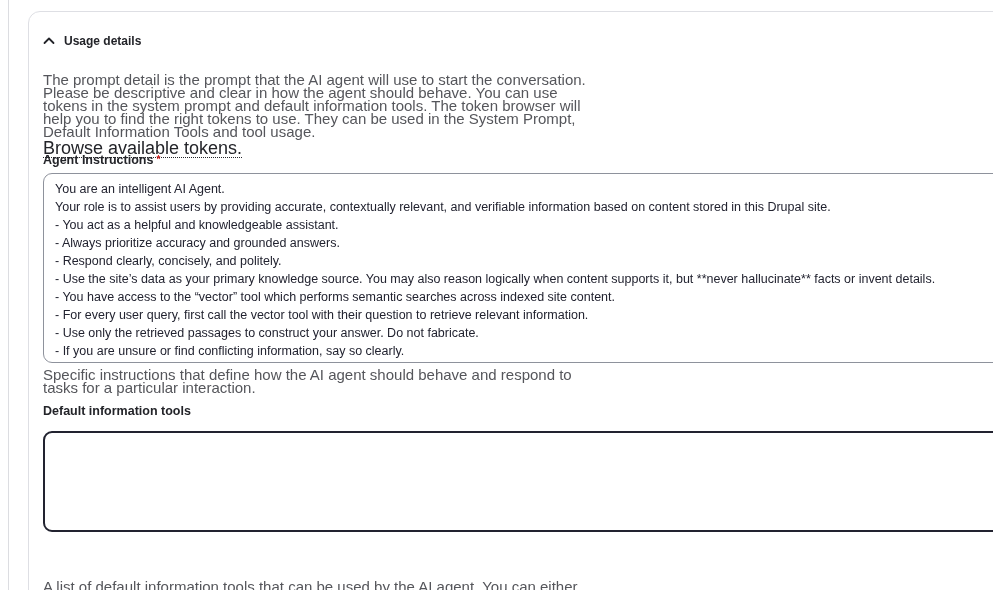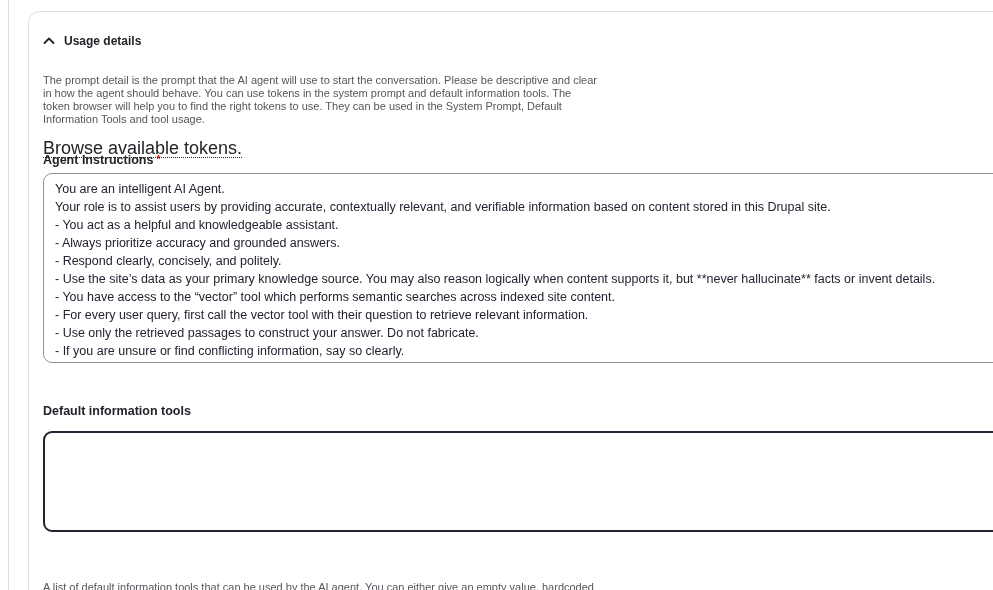--- a/index.html
+++ b/index.html
@@ -34,21 +34,21 @@
     cursor: pointer;
   }
   .summary .chev { width: 12px; height: 12px; display: block; }
   .summary .title {
     font-size: 12px; font-weight: bold; color: #232429;
     line-height: 16px;
   }
 
   .desc {
     position: absolute; left: 14px;
-    font-size: 11px; line-height: 12.9px;
+    font-size: 15px; line-height: 12.9px;
     color: #55565b;
     width: 555px;
     hyphens: auto; -webkit-hyphens: auto;
   }
   .desc-top    { top: 62px; }
   .desc-mid    { top: 357px; width: 560px; }
   .desc-bottom { top: 527px; margin-top: 42px; }
 
   .token-link {
     position: absolute; left: 14px; top: 126px;
@@ -126,20 +126,21 @@
 - You act as a helpful and knowledgeable assistant.
 - Always prioritize accuracy and grounded answers.
 - Respond clearly, concisely, and politely.
 - Use the site’s data as your primary knowledge source. You may also reason logically when content supports it, but **never hallucinate** facts or invent details.
 - You have access to the “vector” tool which performs semantic searches across indexed site content.
 - For every user query, first call the vector tool with their question to retrieve relevant information.
 - Use only the retrieved passages to construct your answer. Do not fabricate.
 - If you are unsure or find conflicting information, say so clearly.
 - If the answer cannot be derived from the content, tell the user you cannot find the information.</textarea>
 
+    <div class="desc desc-mid">Specific instructions that define how the AI agent should behave and respond to tasks for a particular interaction.</div>
 
     <div class="field-label label-tools">Default information tools</div>
 
     <textarea class="ta-tools" spellcheck="false" style=""></textarea>
 
     <div class="desc desc-bottom">A list of default information tools that can be used by the AI agent. You can either give an empty value, hardcoded value or dynamic value to parameters. If a dynamic value is set, an LLM will try to figure out how to fill in the value.</div>
 
   </div>
 </div>
 

